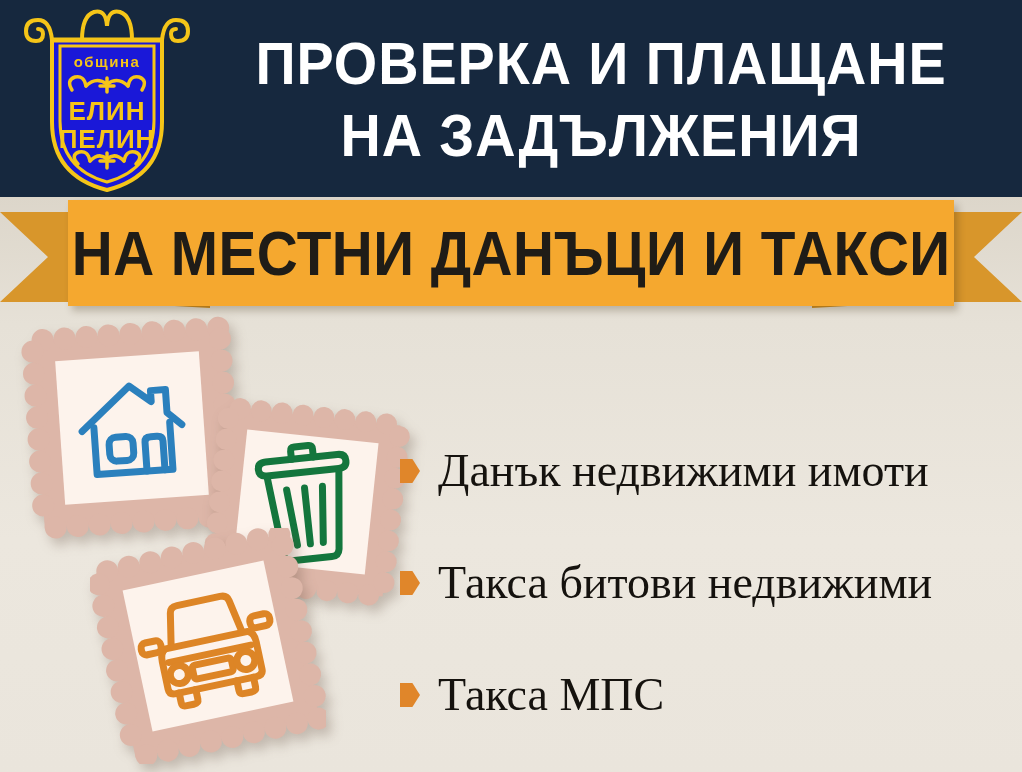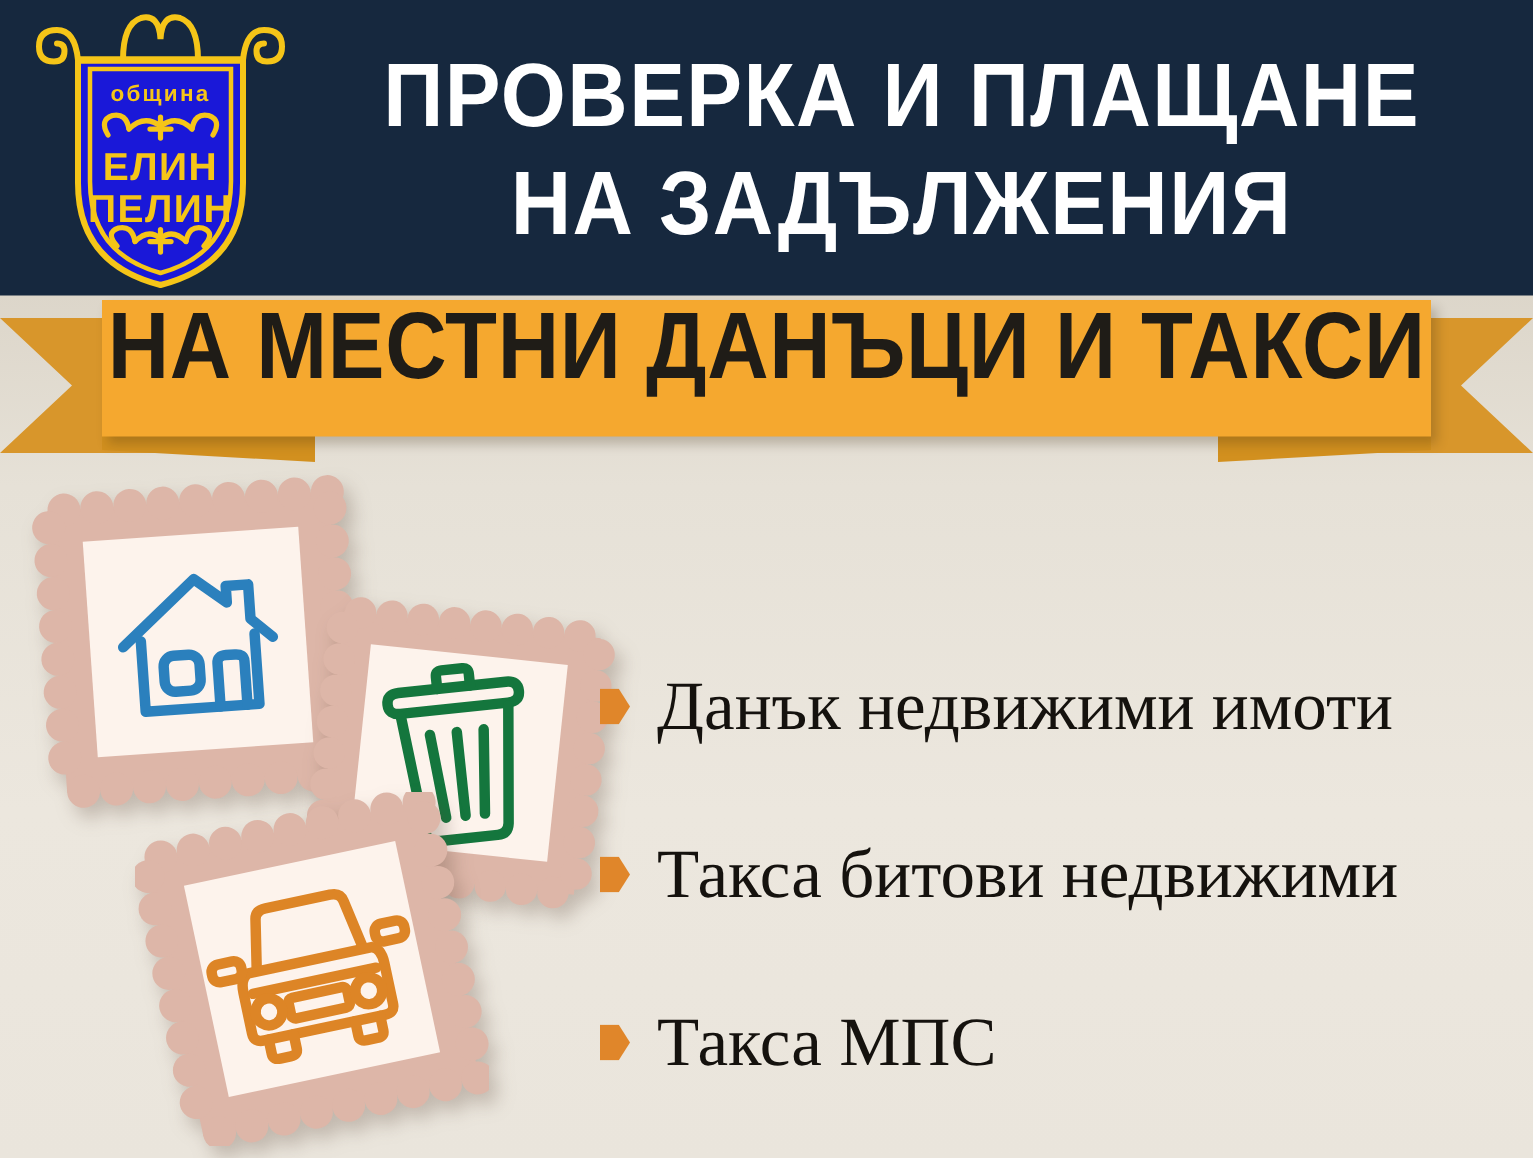--- a/index.html
+++ b/index.html
@@ -88,24 +88,25 @@
     background: #d2901f;
   }
   .ribbon-fold.left  { left: 68px;  clip-path: polygon(0 0, 142px 0, 142px 18px, 0 10px); }
   .ribbon-fold.right { right: 68px; clip-path: polygon(0 0, 142px 0, 142px 10px, 0 18px); }
 
   .ribbon-main {
     position: absolute;
     left: 68px;
     top: 3px;
     width: 886px;
-    height: 91px;
+    height: 106px;
     background: #f5a82f;
     box-shadow: 4px 5px 7px rgba(60, 45, 15, 0.25);
     display: flex;
+    align-items: center;
     justify-content: center;
   }
   .ribbon-text {
     color: #1f1c17;
     font-family: "Liberation Sans Narrow", "Liberation Sans", sans-serif;
     font-weight: 700;
     font-size: 63px;
     line-height: 63px;
     letter-spacing: 0.5px;
     transform: scaleX(0.9);

